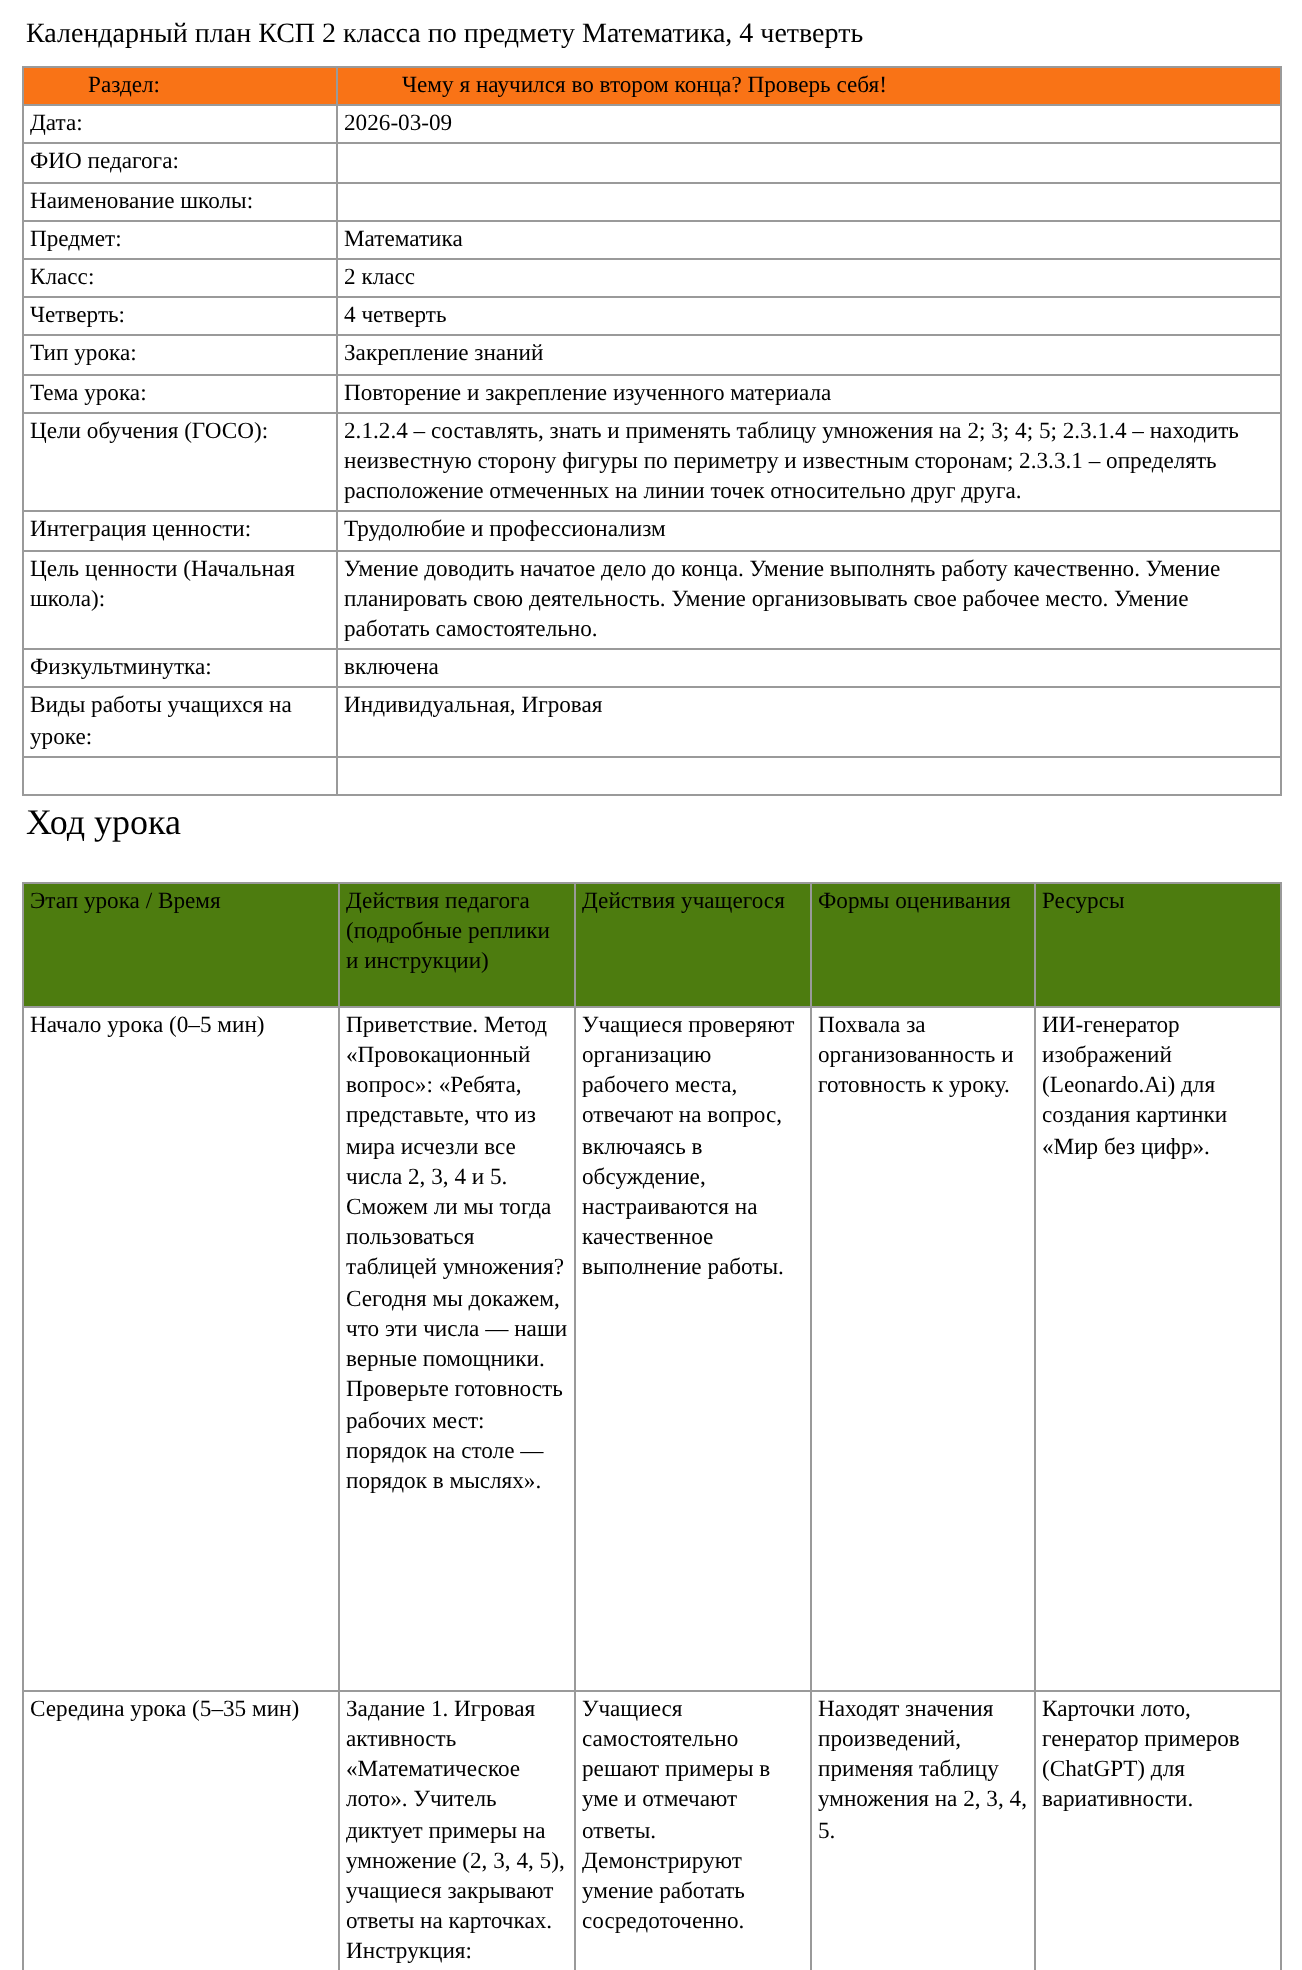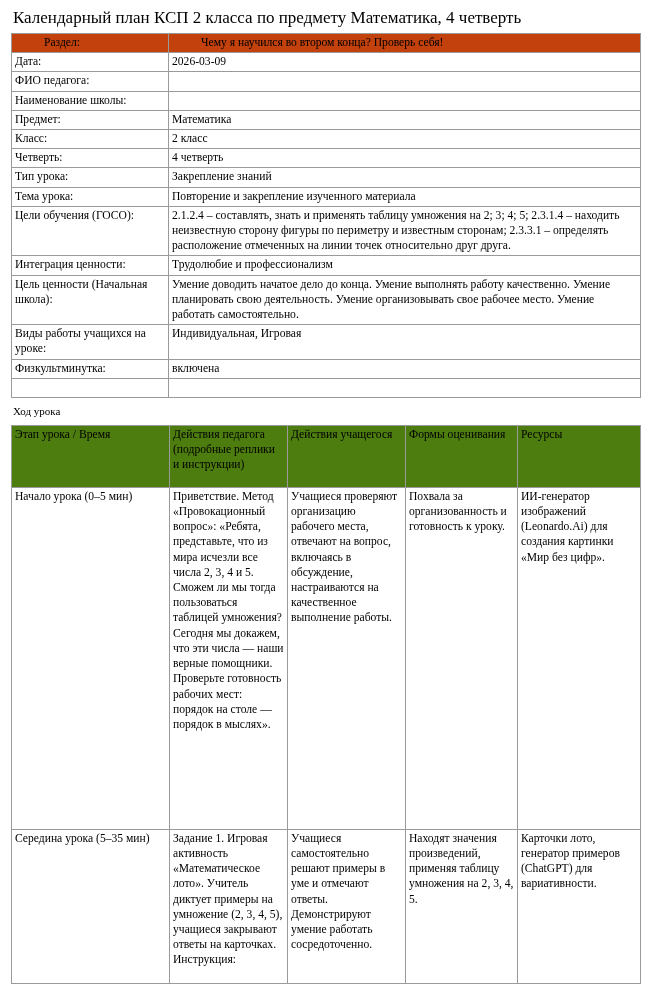--- a/index.html
+++ b/index.html
@@ -17,29 +17,29 @@
     -webkit-font-smoothing: antialiased;
   }
   .page {
     width: 651px;
     height: 985px;
     box-sizing: border-box;
     padding: 8px 11px 0 11px;
     position: relative;
   }
   .doc-title {
-    font-size: 17px;
+    font-size: 14px;
     line-height: 16px;
     margin: 2px 0 7px 2px;
     white-space: nowrap;
   }
   .section-label {
-    font-size: 11px;
+    font-size: 18px;
     line-height: 16px;
-    margin: 5px 0 6px 2px;
+    margin: 5px 0 22px 2px;
   }
   table {
     border-collapse: collapse;
     width: 629px;
     table-layout: fixed;
     font-size: 11.6px;
     line-height: 15.2px;
   }
   table td, table th {
     border: 1px solid #9a9a9a;
@@ -47,21 +47,21 @@
     padding: 1px 3px 2px 3px;
     text-align: left;
     font-weight: normal;
     word-wrap: break-word;
     overflow-wrap: break-word;
     hyphens: none;
   }
   
   .info-table col.c-label { width: 157px; }
   .info-table col.c-value { width: 472px; }
-  .info-table tr.shaded td { background: #c2410c; padding-left: 32px; }
+  .info-table tr.shaded td { background: #f97316; padding-left: 32px; }
   .info-table td.label { }
   .info-table td.value { }
   .info-table td.empty-cell { height: 15px; }
   
   .flow-table col.f1 { width: 158px; }
   .flow-table col.f2 { width: 118px; }
   .flow-table col.f3 { width: 118px; }
   .flow-table col.f4 { width: 112px; }
   .flow-table col.f5 { width: 123px; }
   .flow-table thead td { background: #4d7c0f; }
@@ -133,26 +133,26 @@
         </tr>
         <tr>
           <td class="label">Интеграция ценности:</td>
           <td class="value">Трудолюбие и профессионализм</td>
         </tr>
         <tr>
           <td class="label">Цель ценности (Начальная школа):</td>
           <td class="value">Умение доводить начатое дело до конца. Умение выполнять работу качественно. Умение планировать свою деятельность. Умение организовывать свое рабочее место. Умение работать самостоятельно.</td>
         </tr>
         <tr>
+          <td class="label">Физкультминутка:</td>
+          <td class="value">включена</td>
+        </tr>
+        <tr>
           <td class="label">Виды работы учащихся на уроке:</td>
           <td class="value">Индивидуальная, Игровая</td>
-        </tr>
-        <tr>
-          <td class="label">Физкультминутка:</td>
-          <td class="value">включена</td>
         </tr>
         <tr>
           <td class="label empty-cell"></td>
           <td class="value empty-cell"></td>
         </tr>
       </tbody>
   </table>
 
   <div class="section-label">Ход урока</div>
 

